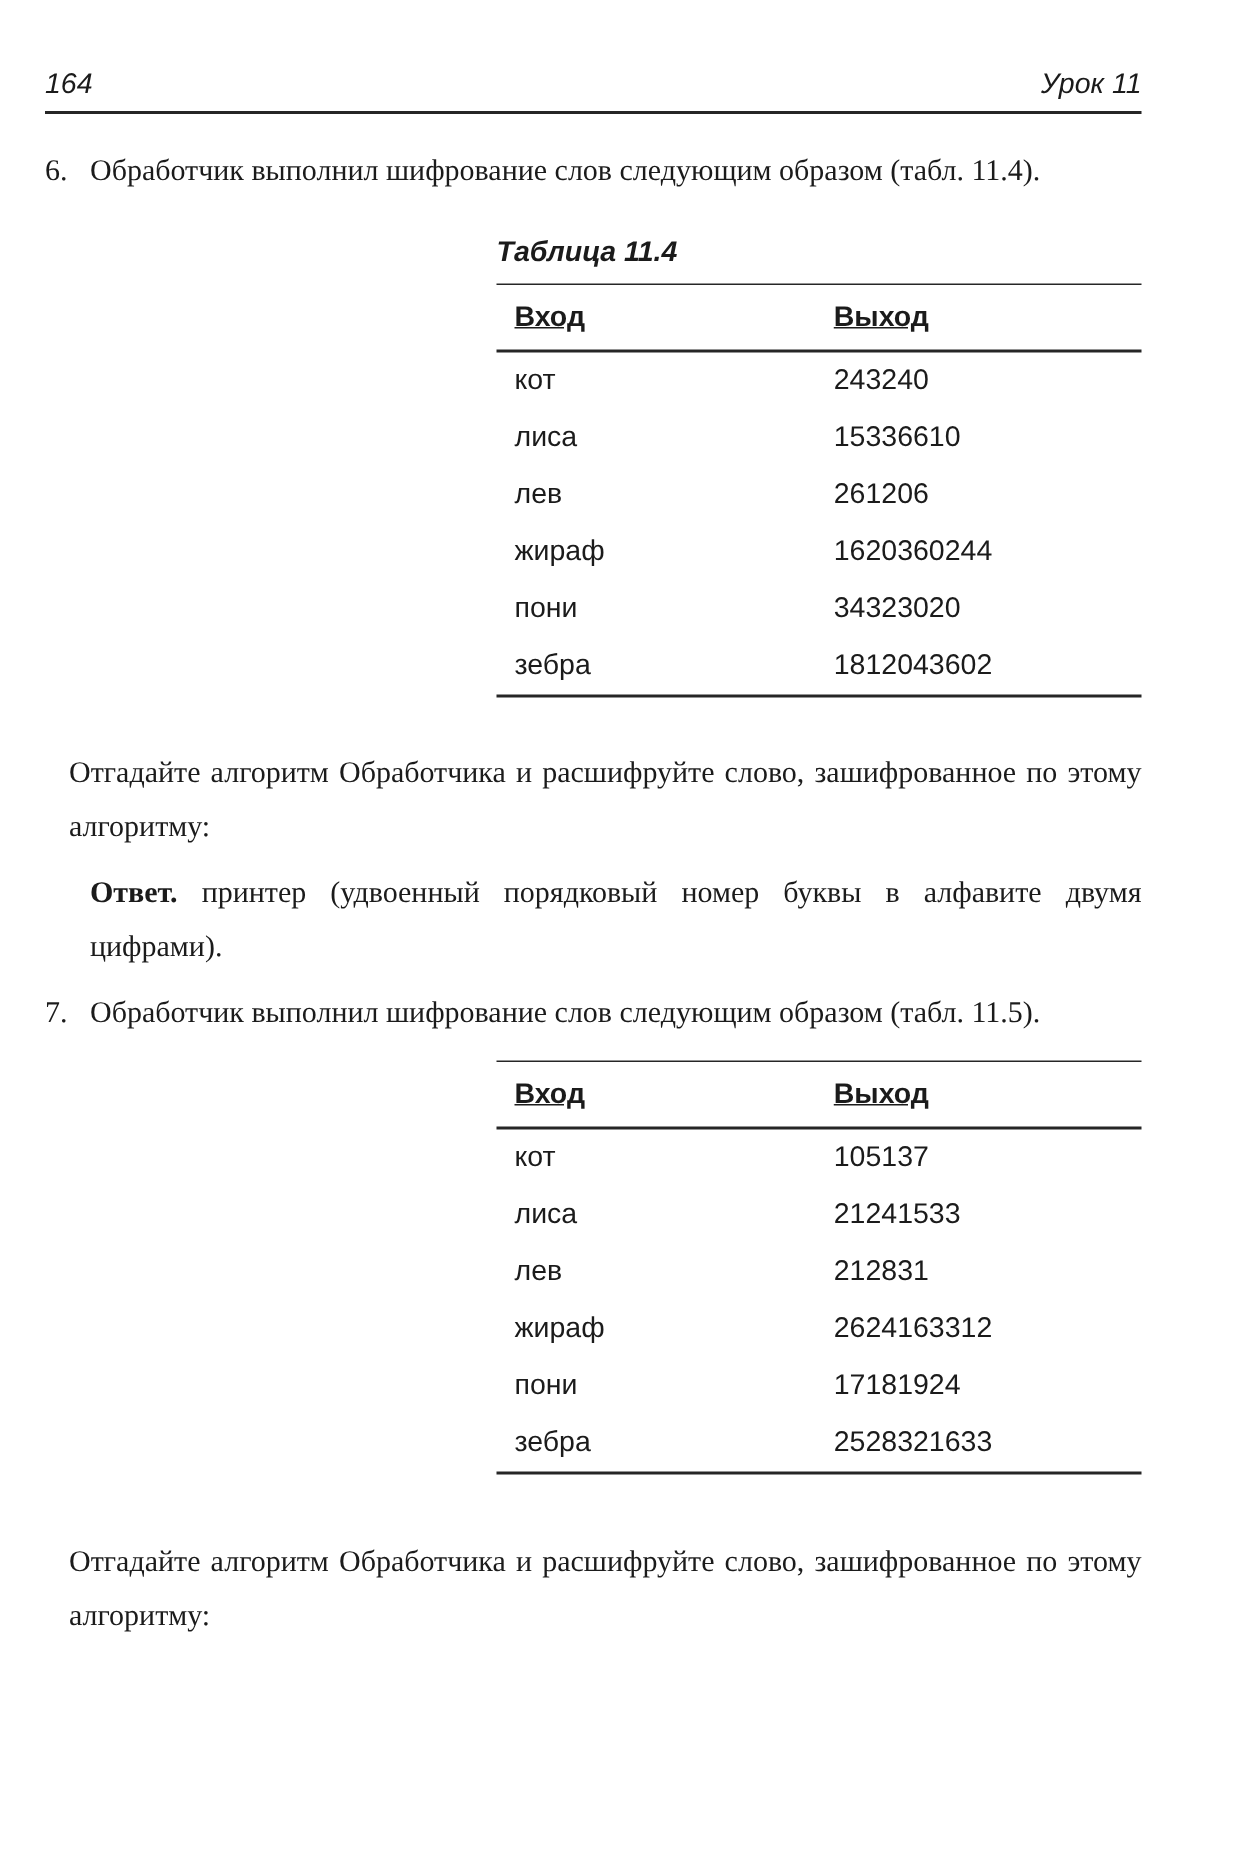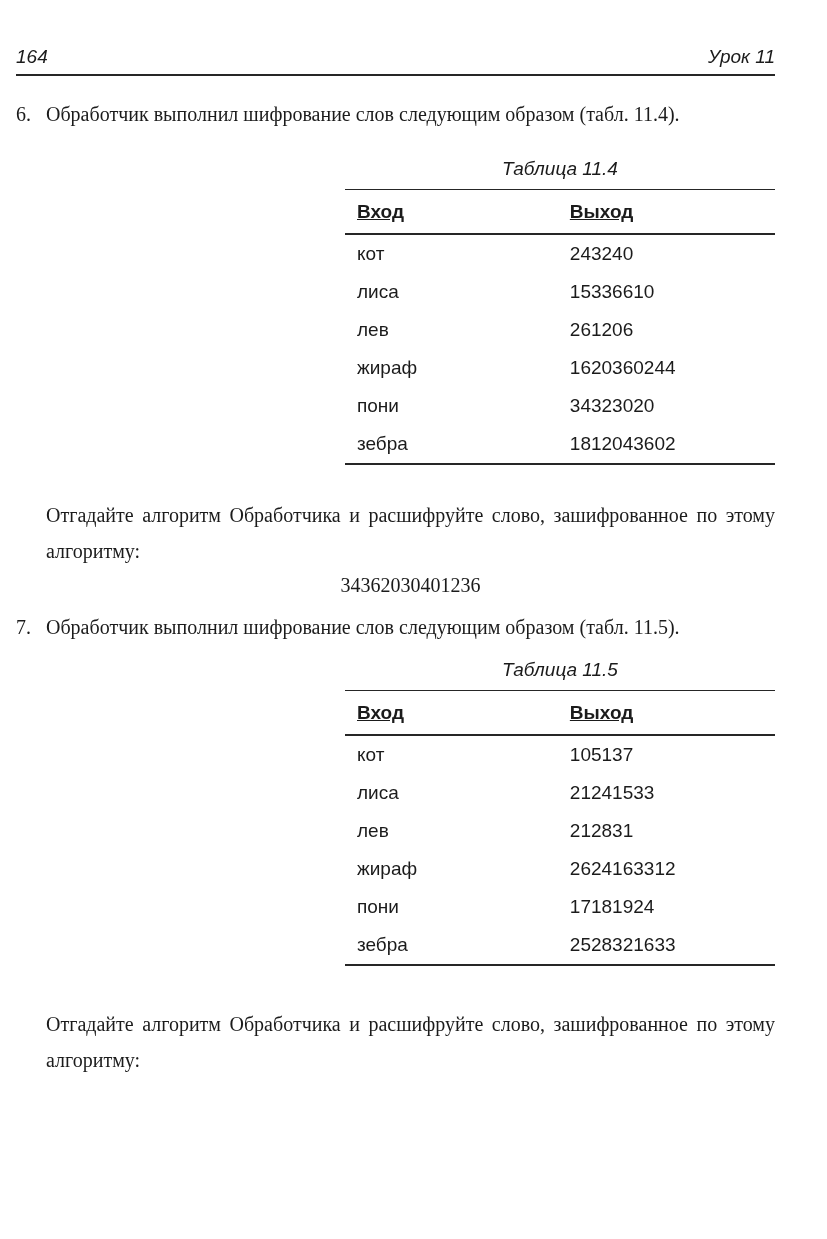--- a/index.html
+++ b/index.html
@@ -9,21 +9,21 @@
   }
   body {
     width: 827px;
     height: 1239px;
     overflow: hidden;
     color: #1b1b1b;
     font-family: "Liberation Serif", serif;
     -webkit-font-smoothing: antialiased;
   }
   .page {
-    padding: 0 16px;
+    padding: 0 30px;
     box-sizing: border-box;
     width: 791px;
   }
   
   .page-header {
     display: flex;
     justify-content: space-between;
     align-items: flex-end;
     padding-top: 46px;
     padding-bottom: 6px;
@@ -50,22 +50,22 @@
   
   .table-block {
     width: 430px;
     margin-left: auto;
     margin-right: 0;
     margin-top: 30px;
     font-family: "Liberation Sans", sans-serif;
   }
   .table-block.second { margin-top: 18px; }
   .table-caption {
-    text-align: center;
-    font-weight: normal;
+    text-align: left;
+    font-weight: bold;
     font-style: italic;
     font-size: 19px;
     line-height: 22px;
     margin-bottom: 9px;
   }
   table.cipher-table {
     width: 100%;
     border-collapse: collapse;
     border-top: 1.6px solid #262626;
     border-bottom: 2.6px solid #262626;
@@ -77,21 +77,21 @@
     font-weight: bold;
     padding: 11px 0 10px 12px;
     border-bottom: 2.6px solid #262626;
     text-decoration: underline;
   }
   table.cipher-table td {
     padding: 8px 0 8px 12px;
   }
   
   .task-para {
-    margin: 32px 0 0 30px;
+    margin: 32px 0 0 16px;
     font-size: 20px;
     line-height: 36px;
     text-align: justify;
   }
   .task-para.second { margin-top: 40px; }
   
   .cipher-code {
     margin: 0 0 0 30px;
     text-align: center;
     font-size: 20px;
@@ -157,29 +157,28 @@
         </tr>
         <tr>
           <td>зебра</td>
           <td>1812043602</td>
         </tr>
       </tbody>
     </table>
   </div>
 
   <p class="task-para">Отгадайте алгоритм Обработчика и расшифруйте слово, зашифрованное по этому алгоритму:</p>
-  <p class="cipher-code">34362030401236</p>
+  <p class="answer-para"><span class="answer-label">Ответ.</span> <span>принтер (удвоенный порядковый номер буквы в алфавите двумя цифрами).</span></p>
 
   <div class="problem-intro second">
     <span class="problem-number">7.</span>
     <span class="problem-intro-text">Обработчик выполнил шифрование слов следующим образом (табл. 11.5).</span>
   </div>
 
   <div class="table-block second">
-    <div class="table-caption">Таблица 11.5</div>
     <table class="cipher-table">
       <colgroup>
           <col class="c1">
           <col>
         </colgroup>
       <thead>
         <tr>
           <th>Вход</th>
           <th>Выход</th>
         </tr>

